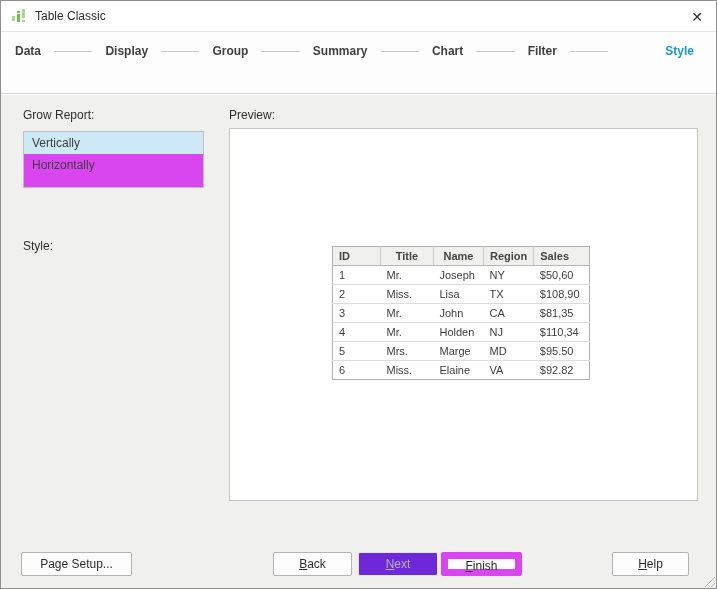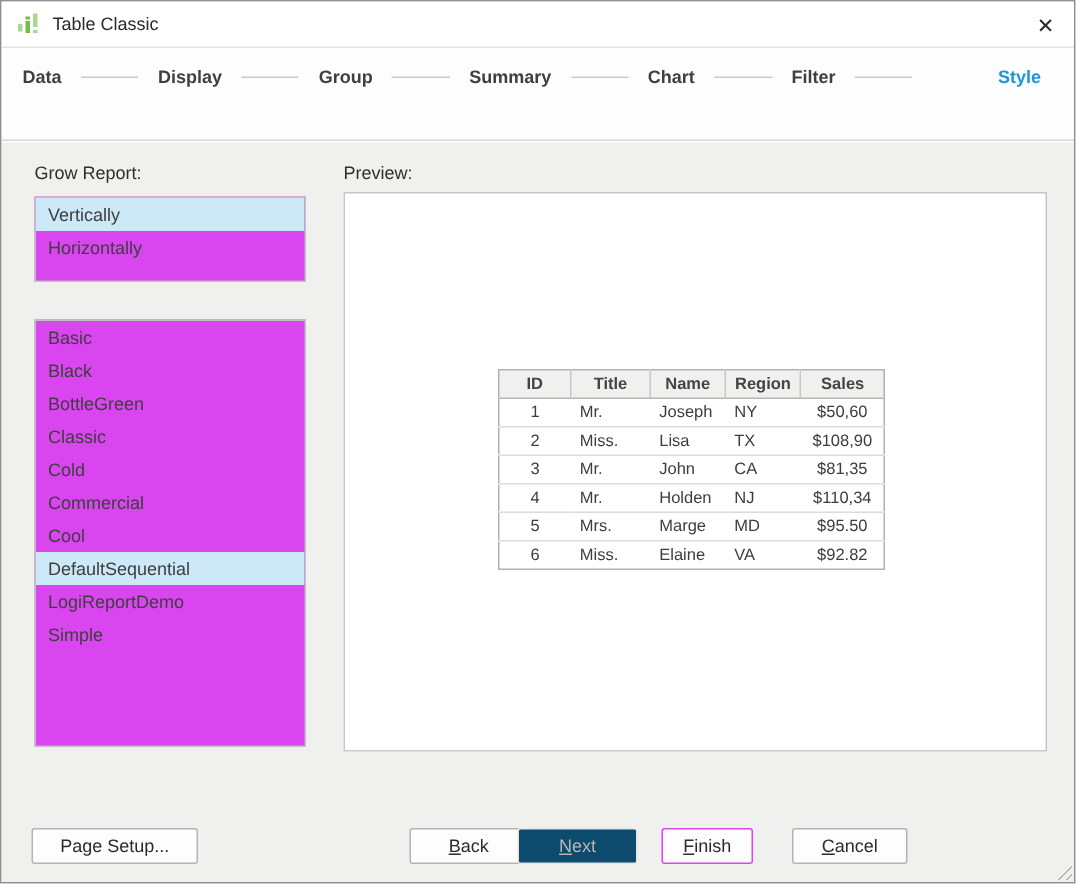--- a/index.html
+++ b/index.html
@@ -66,32 +66,32 @@
     height:19px; padding:0 6px;
     border-left:1px solid #c8c8c8; border-bottom:1px solid #b6b6b6;
     text-align:center;
   }
   .preview-table th:first-child { border-left:none; }
   .preview-table td {
     height:19px; padding:0 6px; border-top:1px solid #dcdcdc; text-align:left;
     background:#fff;
   }
   .preview-table tr:first-child td { border-top:none; }
-  .preview-table .num { text-align:center; }
+  .preview-table .num { text-align:left; }
   
   .btn {
     position:absolute; top:457px; height:24px;
     background:#fdfdfd; border:1px solid #b4b4b4; border-radius:2px;
     font-family:"Liberation Sans", sans-serif; font-size:12px; color:#2b2b2b;
     text-align:center; cursor:pointer;
   }
   .btn-pagesetup { left:20px;  width:111px; }
   .btn-back      { left:272px; width:79px; }
-  .btn-next      { left:344px; width:80px; background:#0c4a6e; border-color:#e4e4e2; color:#b6b6b6; cursor:default; }
-  .btn-finish    { left:440px; width:61px; border:1px solid #d946ef; }
+  .btn-next      { left:357px; width:80px; background:#6d28d9; border-color:#e4e4e2; color:#b6b6b6; cursor:default; }
+  .btn-finish    { left:440px; width:81px; border:7px solid #d946ef; }
   .btn-cancel    { left:527px; width:77px; }
   .btn-help      { left:611px; width:77px; }
   .mn { text-decoration:underline; }
   
   .resize-grip {
     position:absolute; right:1px; bottom:1px; width:13px; height:13px;
     background:repeating-linear-gradient(135deg, transparent 0 3px, #b4b4b4 3px 4px);
     clip-path:polygon(100% 0, 100% 100%, 0 100%);
     cursor:nwse-resize;
   }
@@ -135,32 +135,20 @@
 
   <div class="main">
 
     <div class="field-label lbl-grow">Grow Report:</div>
     <div class="listbox grow-list">
       <div class="item selected">Vertically</div>
       <div class="item">Horizontally</div>
     </div>
 
     <div class="field-label lbl-style">Style:</div>
-    <div class="listbox style-list">
-      <div class="item">Basic</div>
-      <div class="item">Black</div>
-      <div class="item">BottleGreen</div>
-      <div class="item">Classic</div>
-      <div class="item">Cold</div>
-      <div class="item">Commercial</div>
-      <div class="item">Cool</div>
-      <div class="item selected">DefaultSequential</div>
-      <div class="item">LogiReportDemo</div>
-      <div class="item">Simple</div>
-    </div>
 
     <div class="field-label lbl-preview">Preview:</div>
     <div class="preview-panel">
       <table class="preview-table">
         <colgroup>
             <col style="width:48px">
             <col style="width:53px">
             <col style="width:50px">
             <col style="width:48px">
             <col style="width:56px">
@@ -218,18 +206,18 @@
             <td class="num">$92.82</td>
           </tr>
         </tbody>
       </table>
     </div>
 
     <button class="btn btn-back"><span class="mn">B</span><span>ack</span></button>
     <button class="btn btn-pagesetup">Page Setup...</button>
     <button class="btn btn-next" disabled=""><span class="mn">N</span><span>ext</span></button>
     <button class="btn btn-finish"><span class="mn">F</span><span>inish</span></button>
-    <button class="btn btn-cancel"><span class="mn">C</span><span>ancel</span></button>
+    <button class="btn btn-help"><span class="mn">H</span><span>elp</span></button>
 
     <div class="resize-grip"></div>
   </div>
 
 </div>
 
 </body></html>

